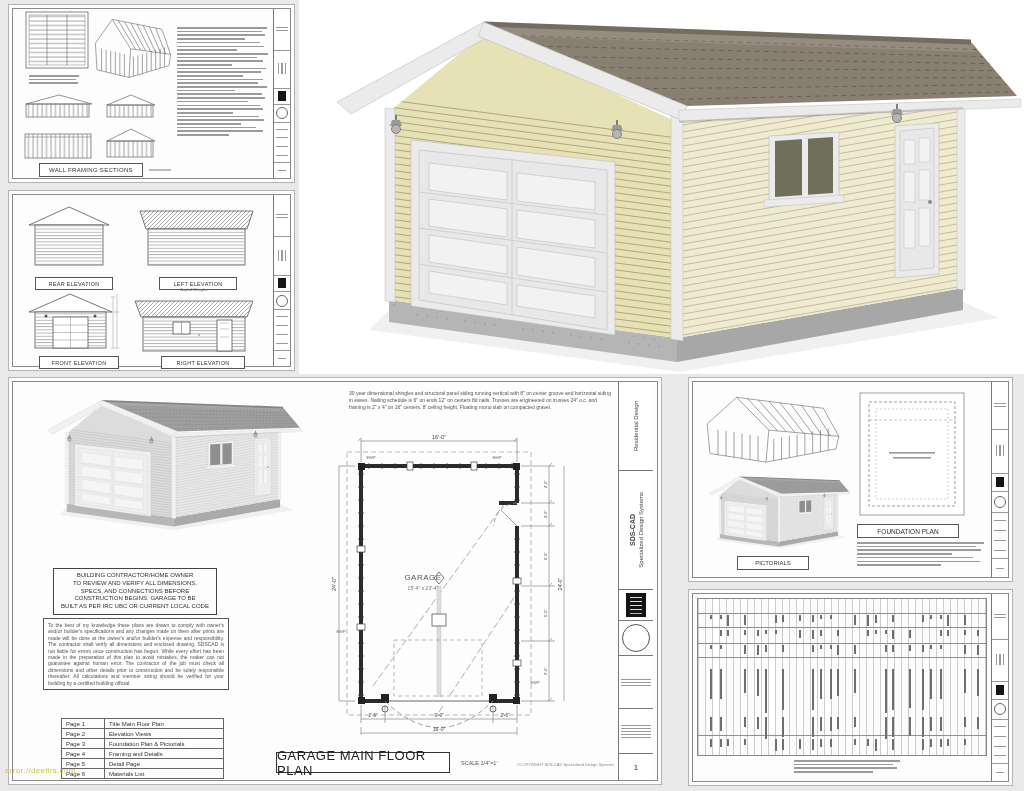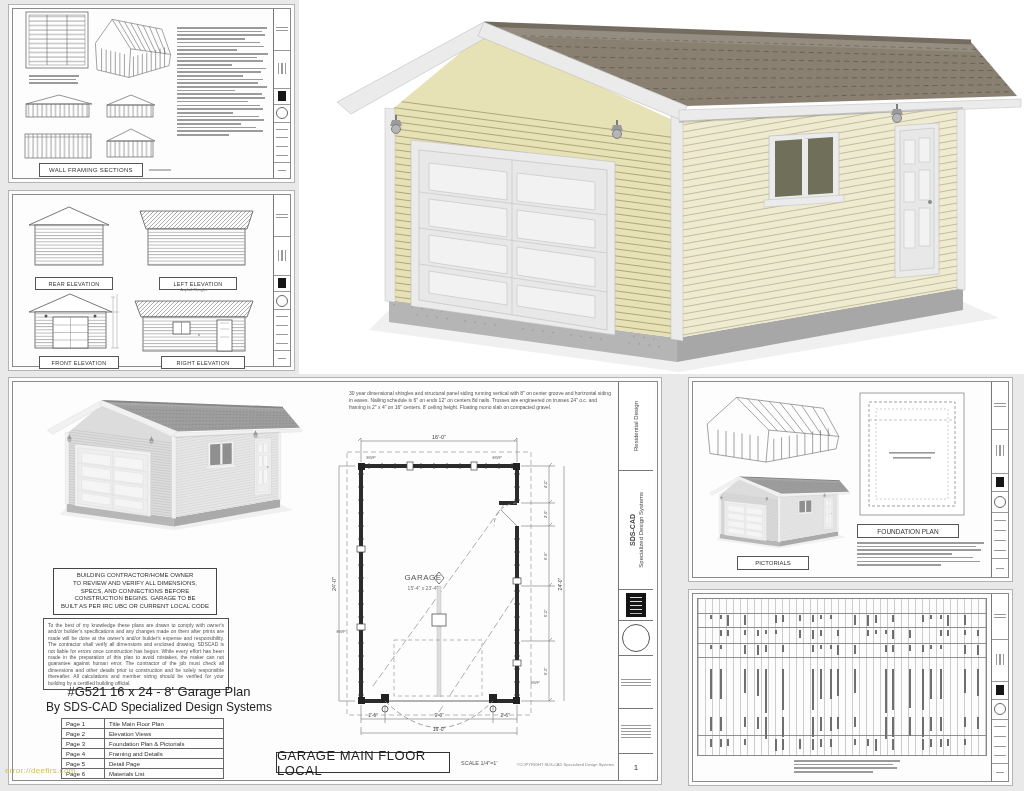--- a/index.html
+++ b/index.html
@@ -690,22 +690,20 @@
     <div class="fp-notes">30 year dimensional shingles and structural panel siding running vertical with 8" on center groove and horizontal siding in eaves.  Nailing schedule is 6" on ends 12" on centers 8d nails.  Trusses are engineered on trusses 24" o.c. and framing is 2" x 4" on 16" centers.  8' ceiling height.  Floating mono slab on compacted gravel.</div>
 
     <div class="contractor">BUILDING CONTRACTOR/HOME OWNER
 TO REVIEW AND VERIFY ALL DIMENSIONS,
 SPECS, AND CONNECTIONS BEFORE
 CONSTRUCTION BEGINS. GARAGE TO BE
 BUILT AS PER IRC UBC OR CURRENT LOCAL CODE</div>
 
     <div class="disclaimer">To the best of my knowledge these plans are drawn to comply with owner's and/or builder's specifications and any changes made on them after prints are made will be done at the owner's and/or builder's expense and responsibility.  The contractor shall verify all dimensions and enclosed drawing.  SDSCAD is not liable for errors once construction has begun.  While every effort has been made in the preparation of this plan to avoid mistakes, the maker can not guarantee against human error.  The contractor of the job must check all dimensions and other details prior to construction and be solely responsible thereafter.  All calculations and member sizing should be verified for your building by a certified building official.</div>
 
-    <div class="fp-title1">#G521 16 x 24 - 8' Garage Plan</div>
-    <div class="fp-title2">By SDS-CAD Specialized Design Systems</div>
 
     <table class="pages">
       <tbody>
           <tr>
             <td class="c1">Page 1</td>
             <td class="c2">Title Main Floor Plan</td>
           </tr>
       <tr>
             <td class="c1">Page 2</td>
             <td class="c2">Elevation Views</td>
@@ -843,21 +841,21 @@
         <text x="186" y="31">EWP</text>
         <text x="30" y="205">EWP</text>
         <text x="224" y="256">EWP</text>
       </g>
       <g text-anchor="middle" fill="#555">
         <text x="112" y="152" font-size="8" letter-spacing="0.5">GARAGE</text>
         <text x="112" y="162" font-size="5" fill="#777">15'-4" x 23'-4"</text>
       </g>
     </svg>
 
-    <div class="footer-box">GARAGE MAIN FLOOR LOCAL</div>
+    <div class="footer-box">GARAGE MAIN FLOOR PLAN</div>
     <div class="footer-scale">SCALE 1/4"=1'</div>
     <div class="footer-copy">©COPYRIGHT SDS-CAD Specialized Design Systems</div>
   </div>
 
   <div class="sheet" style="left:688px;top:377px;width:325px;height:205px;">
     <div class="frame"></div>
     <div class="tstrip small">
         <div class="ts-sec" style="flex:0 0 24%">
           <i class="hl"></i>
           <i class="hl"></i>

